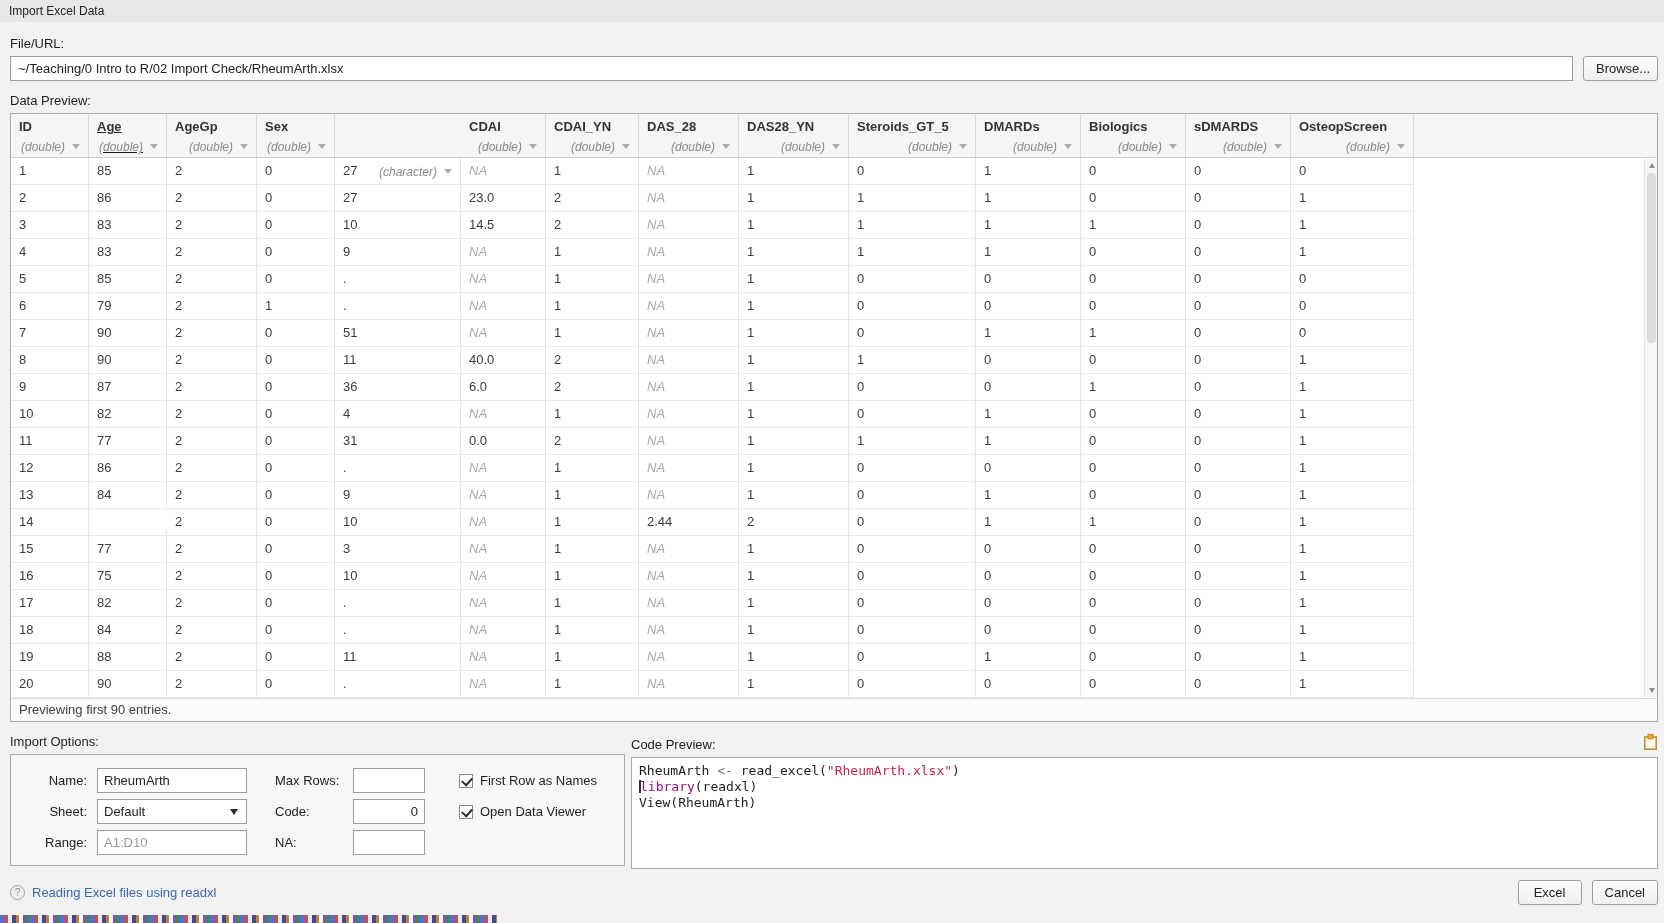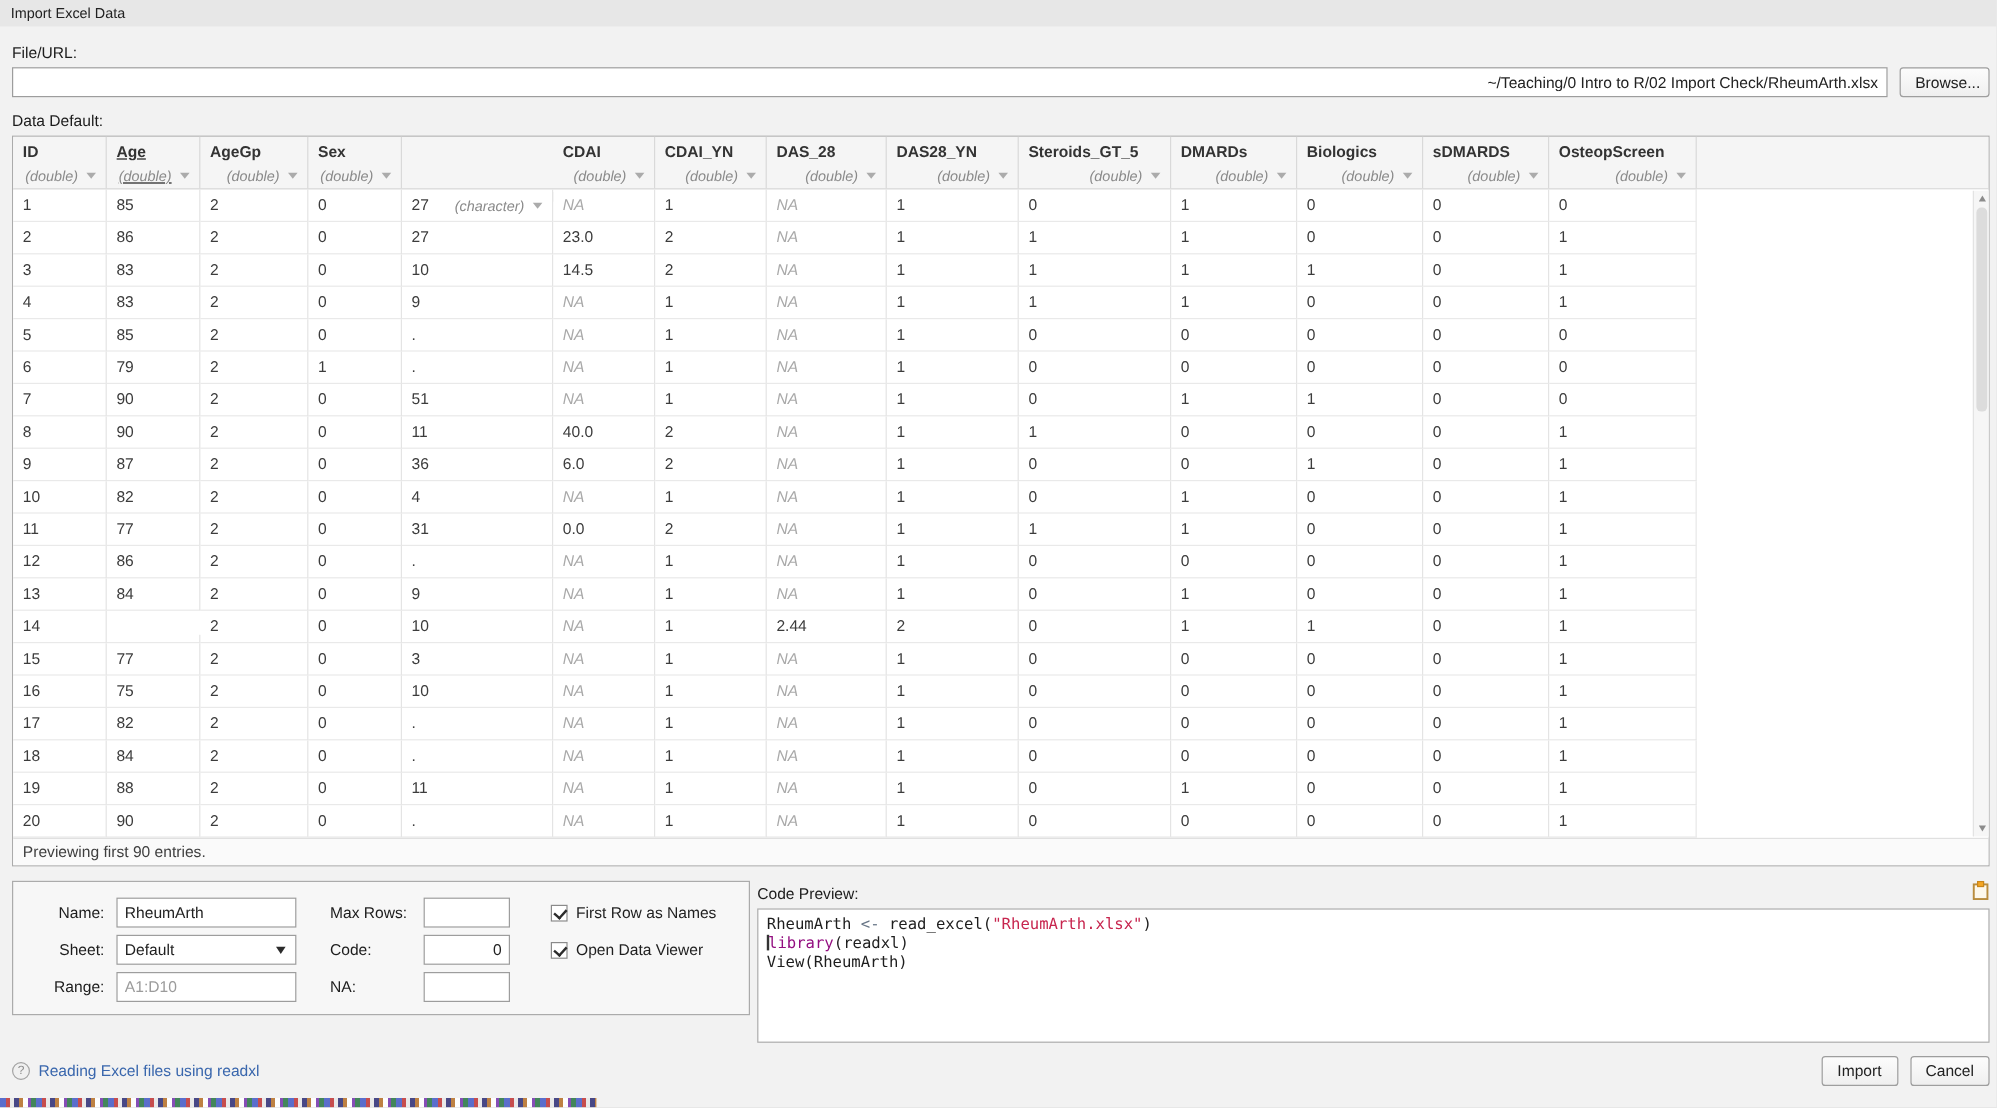--- a/index.html
+++ b/index.html
@@ -19,21 +19,21 @@
     padding-left: 9px; color: #222;
   }
   .content { padding: 0 6px 0 10px; }
 
   .section-label { font-size: 13px; margin: 12px 0 5px 0; color:#1c1c1c; }
 
   
   .file-row { display: flex; align-items: center; }
   .file-input {
     flex: 1; height: 25px; border: 1px solid #9d9d9d; background: #fff;
-    font-family: inherit; font-size: 13px; padding: 0 7px; color:#222; outline: none; text-align: right;
+    font-family: inherit; font-size: 13px; padding: 0 7px; color:#222; outline: none;
   }
   .btn {
     height: 25px; background: linear-gradient(#FCFCFC,#EFEFEF);
     border: 1px solid #9e9e9e; border-radius: 3px;
     font-family: inherit; font-size: 13px; color: #222; padding: 0 12px;
   }
   .browse-btn { width: 75px; margin-left: 10px; }
 
   
   .table-wrap {
@@ -153,21 +153,21 @@
     <span>Import Excel Data</span>
   </div>
 
   <div class="content">
     <div class="section-label" style="margin-top:14px">File/URL:</div>
     <div class="file-row">
       <input class="file-input" value="~/Teaching/0 Intro to R/02 Import Check/RheumArth.xlsx" style="">
       <button class="btn browse-btn">Browse...</button>
     </div>
 
-    <div class="section-label">Data Default:</div>
+    <div class="section-label">Data Preview:</div>
 
     <div class="table-wrap">
       <div class="thead" id="thead">
           <div class="th" style="width: 78px;">
             <div class="th-name">ID</div>
             <div class="th-typerow">
               <div class="th-type">(double)</div>
               <div class="menu-arrow"></div>
             </div>
           </div>
@@ -613,20 +613,21 @@
         <div class="sb-thumb"></div>
         <div class="sb-arrow down">
             <div class="tri-down"></div>
           </div>
       </div>
       <div class="tfooter">Previewing first 90 entries.</div>
     </div>
 
     <div class="bottom-cols" style="margin-top:12px">
       <div class="left-col">
+        <div class="section-label" style="margin-top:0">Import Options:</div>
         <div class="options-box">
           <div class="opt-grid">
 
             <div class="opt-label">Name:</div>
             <input class="opt-input" value="RheumArth" style="">
             <div class="opt-label left">Max Rows:</div>
             <input class="opt-input" value="" style="">
             <div class="cb-cell">
               <span class="checkbox on"></span>
               <span>First Row as Names</span>
@@ -668,20 +669,20 @@
           </div>
       </div>
     </div>
 
     <div class="footer-row">
       <div class="help-link">
         <span class="help-circle">?</span>
         <span class="help-text" style="color: rgb(58, 103, 173);">Reading Excel files using readxl</span>
       </div>
       <div class="action-btns">
-        <button class="btn">Import</button>
+        <button class="btn">Excel</button>
         <button class="btn">Cancel</button>
       </div>
     </div>
   </div>
 
   <div class="artifact"></div>
 </div>
 
 </body></html>

